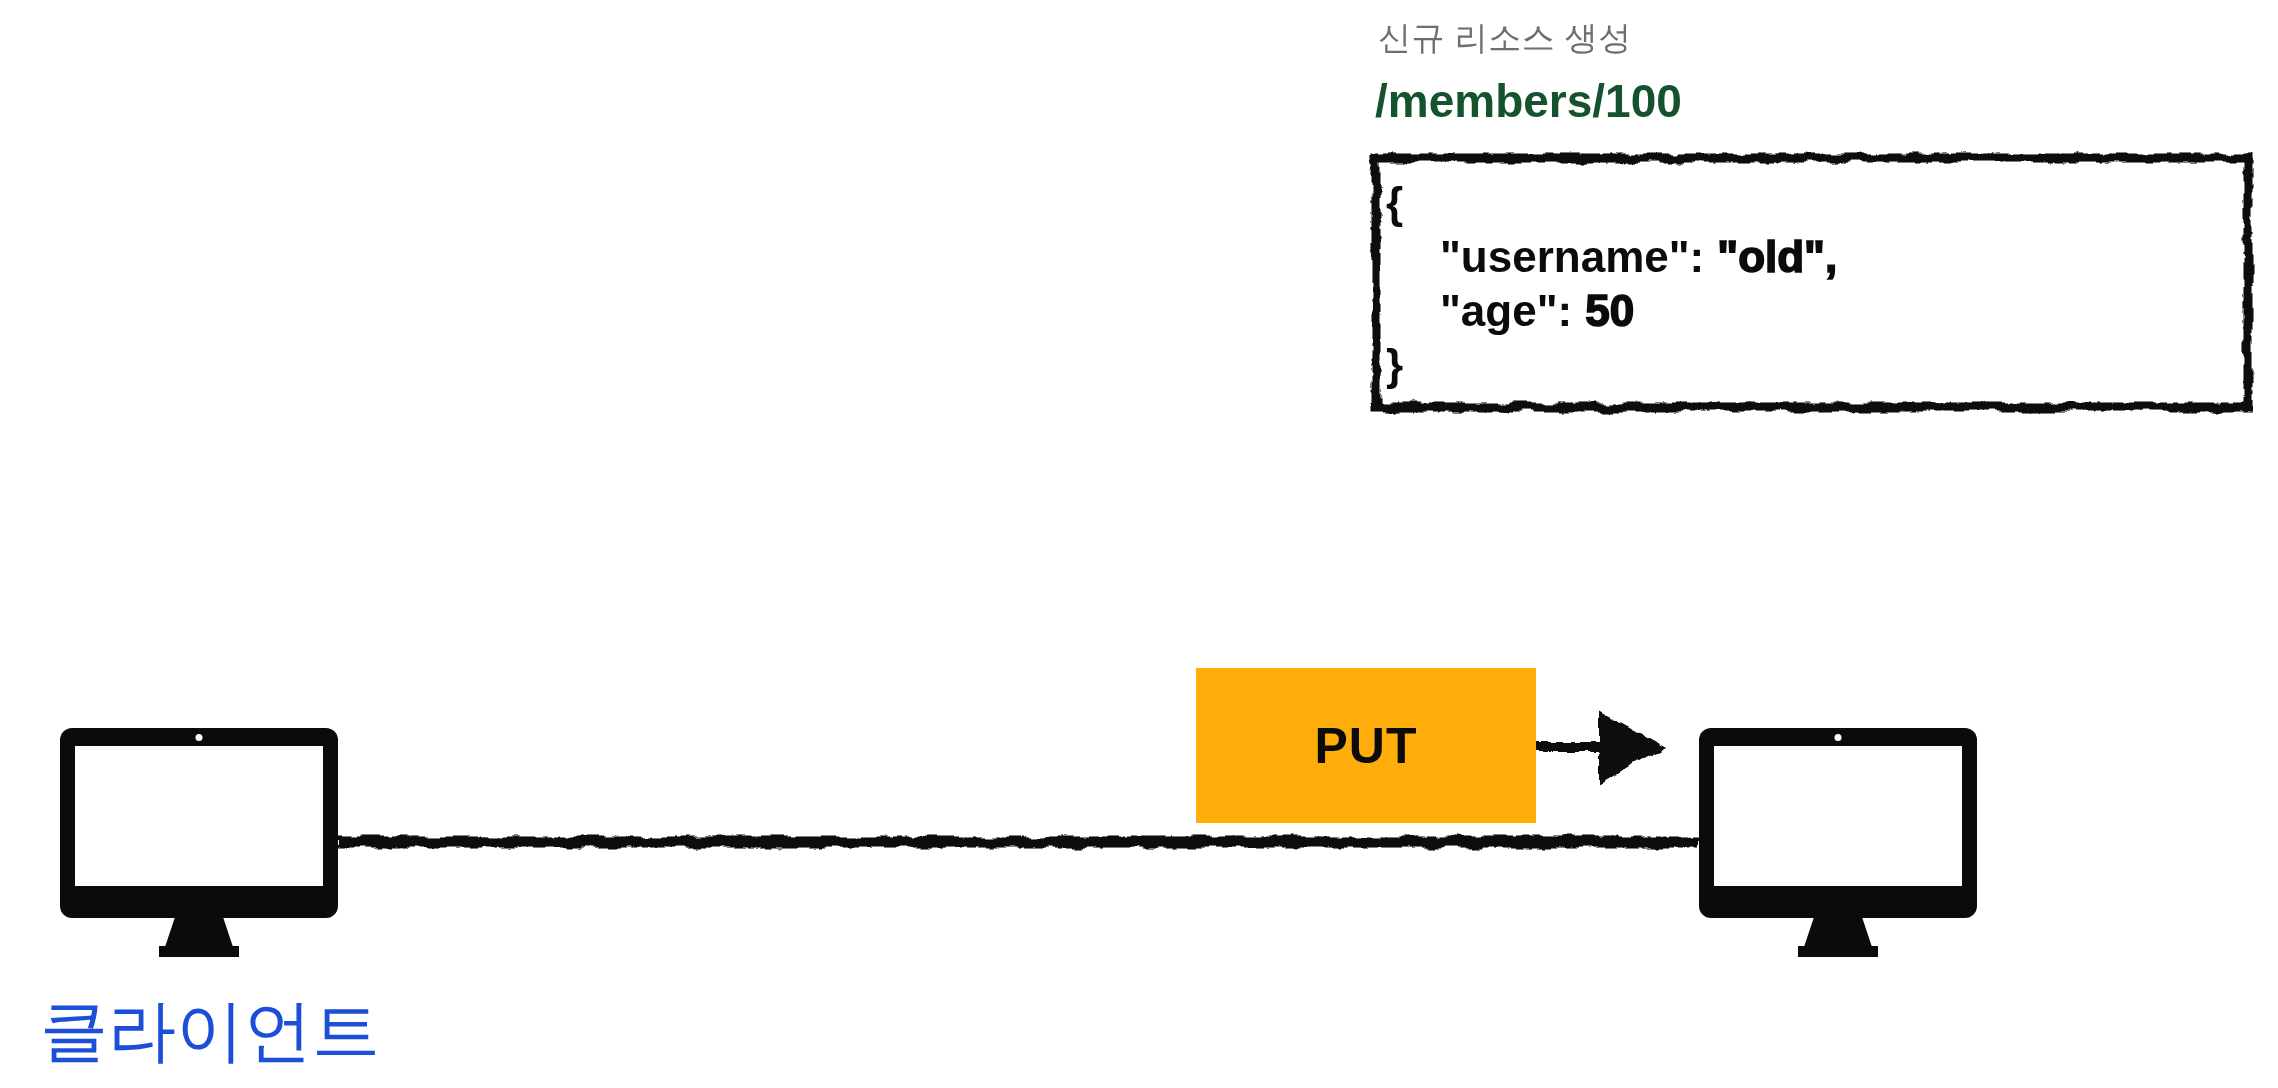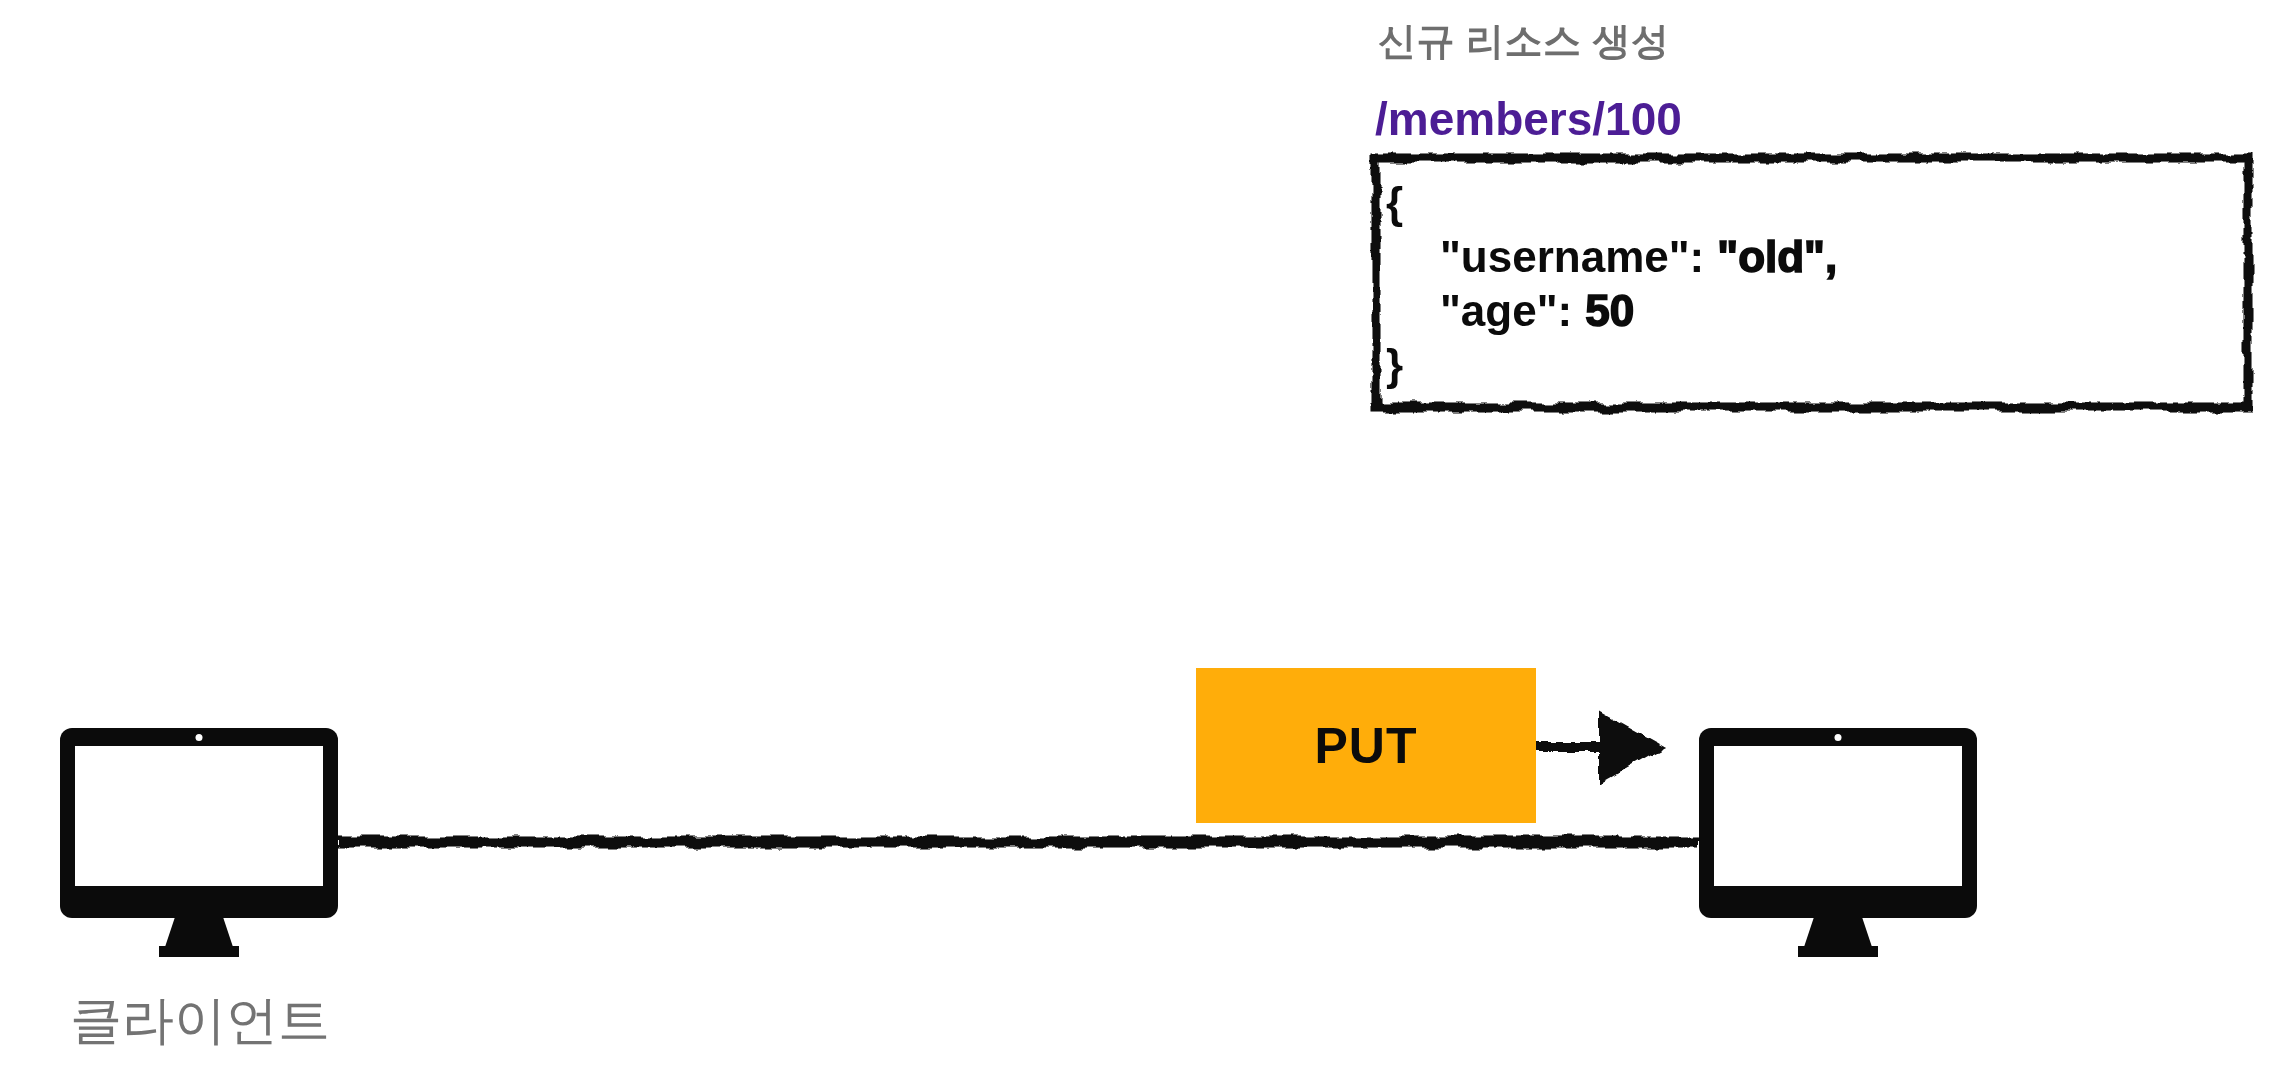--- a/index.html
+++ b/index.html
@@ -18,32 +18,32 @@
     position: absolute;
     left: 0; top: 0;
     width: 2278px; height: 1088px;
     pointer-events: none;
   }
 
   
   .caption {
     position: absolute;
     left: 1378px; top: 16px;
-    font-size: 38px;
-    font-weight: 700;
+    font-size: 33px;
+    font-weight: 400;
     color: #6e6e6e;
     letter-spacing: 0.5px;
     white-space: pre;
   }
   .resource-path {
     position: absolute;
-    left: 1375px; top: 92px;
+    left: 1375px; top: 74px;
     font-size: 46px;
     font-weight: 700;
-    color: #4c1d95;
+    color: #14532d;
     white-space: pre;
   }
 
   
   .body-box {
     position: absolute;
     left: 1369px; top: 152px;
     width: 886px; height: 261px;
     box-sizing: border-box;
     padding: 24px 0 0 17px;
@@ -77,24 +77,23 @@
   }
 
   
   .monitor { position: absolute; width: 280px; height: 230px; }
   .monitor.client { left: 60px;  top: 728px; }
   .monitor.server { left: 1699px; top: 728px; }
   .node-label {
     position: absolute;
     width: 320px;
     top: 986px;
-    text-align: center;
-    font-size: 52px;
+    font-size: 68px;
     font-weight: 400;
-    color: #737373;
+    color: #1d4ed8;
     white-space: pre;
   }
   .node-label.client { left: 40px; }
   .node-label.server { left: 1679px; }
 </style>
 </head>
 <body>
 
 <div class="canvas">
 

